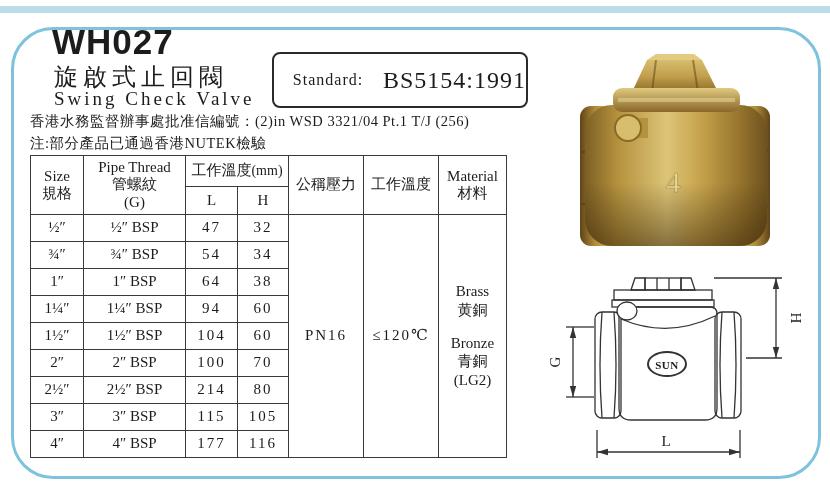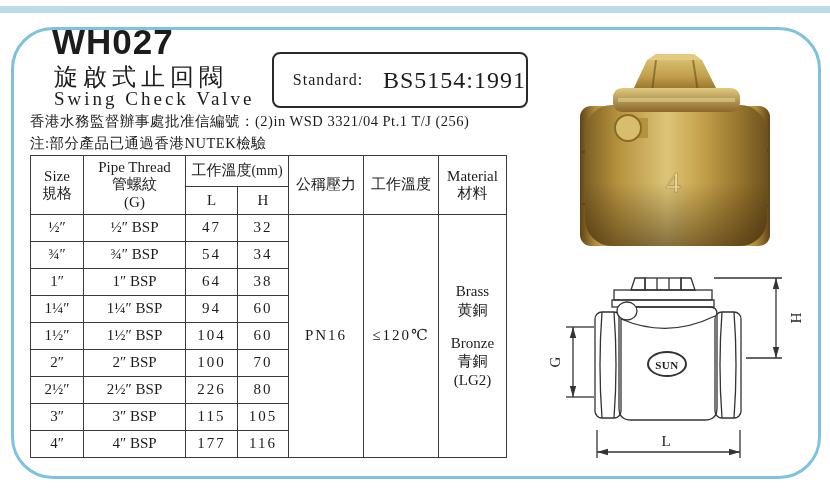--- a/index.html
+++ b/index.html
@@ -145,21 +145,21 @@
       </tr>
       <tr>
         <td>2″</td>
         <td>2″ BSP</td>
         <td class="num">100</td>
         <td class="num">70</td>
       </tr>
       <tr>
         <td>2½″</td>
         <td>2½″ BSP</td>
-        <td class="num">226</td>
+        <td class="num">214</td>
         <td class="num">80</td>
       </tr>
       <tr>
         <td>3″</td>
         <td>3″ BSP</td>
         <td class="num">115</td>
         <td class="num">105</td>
       </tr>
       <tr>
         <td>4″</td>

